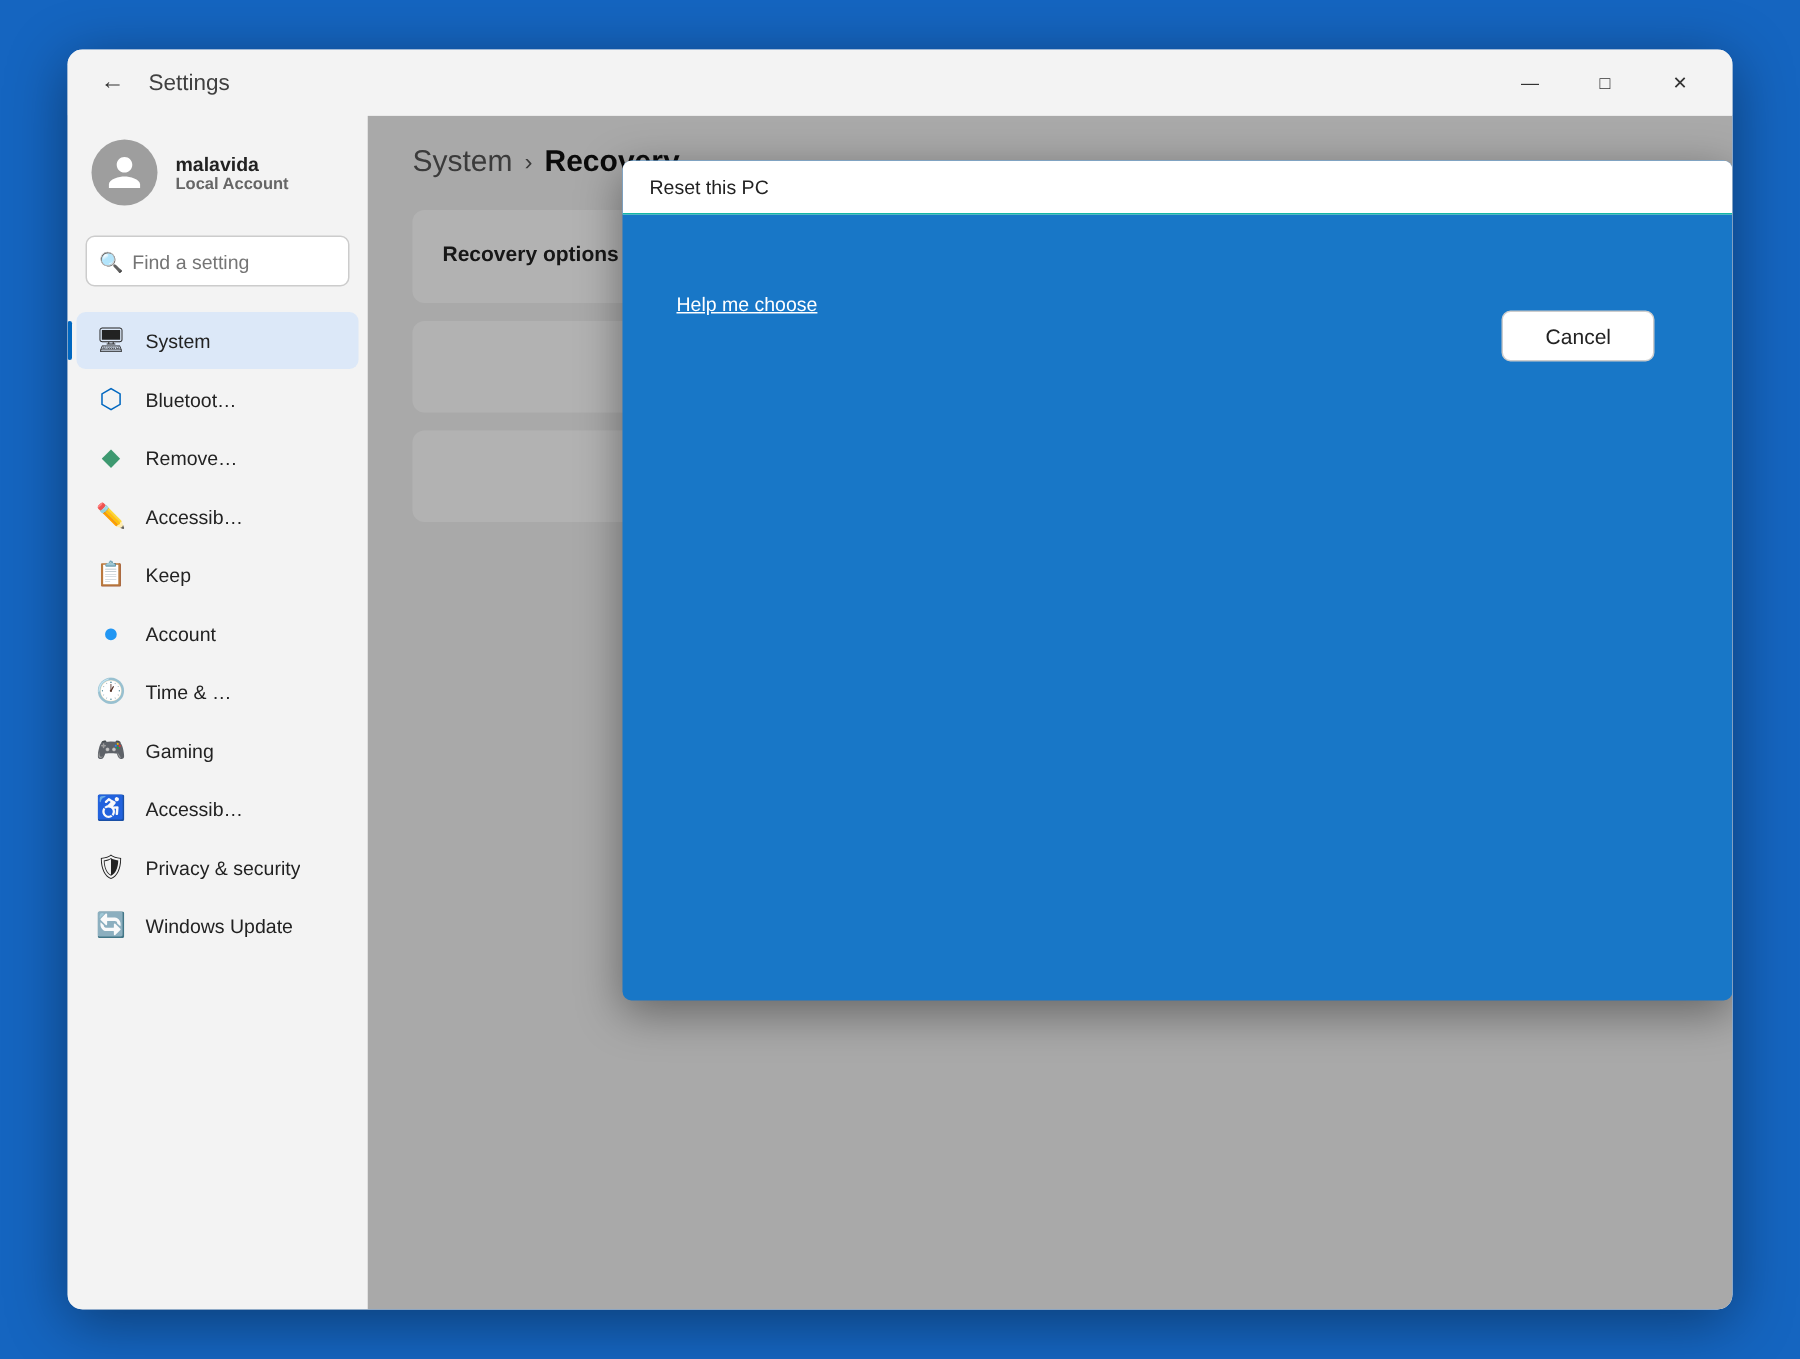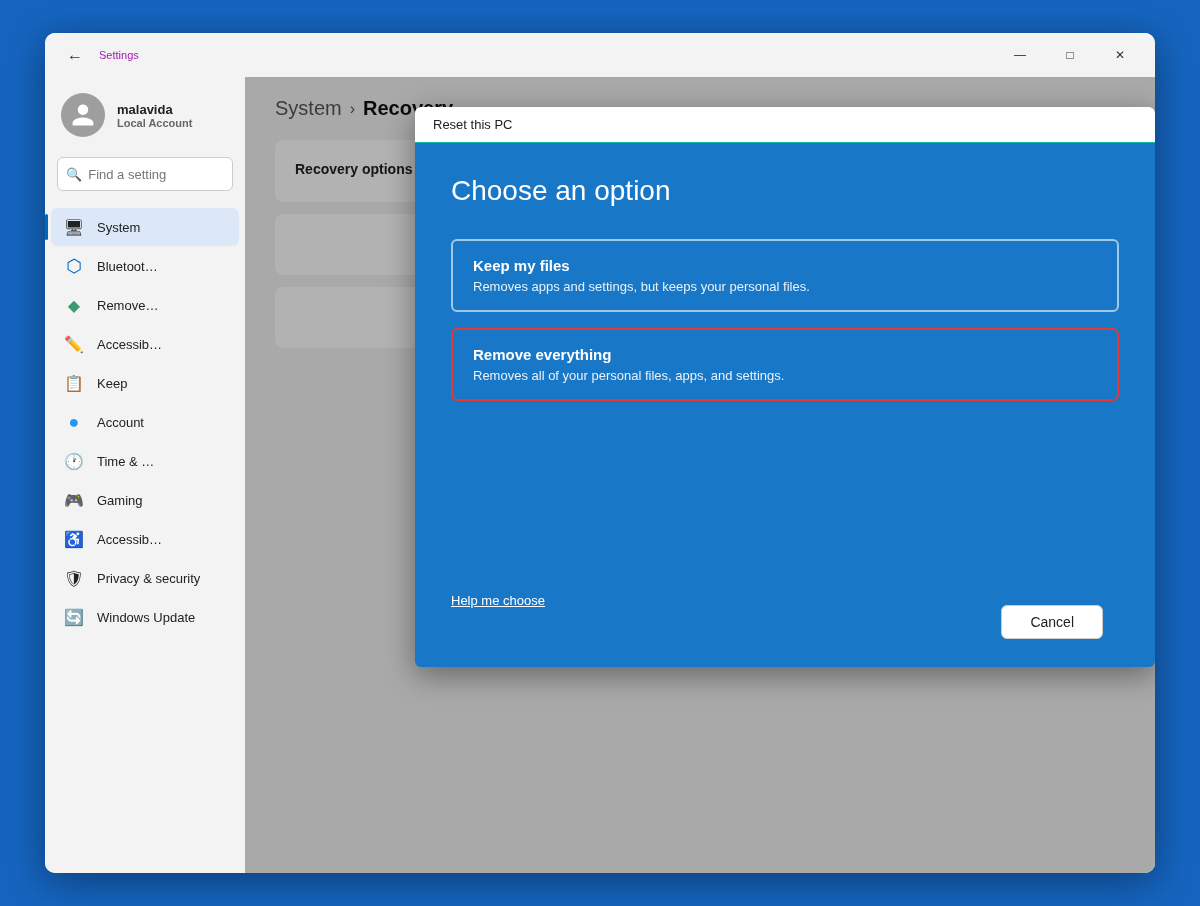--- a/index.html
+++ b/index.html
@@ -40,22 +40,22 @@
       display: flex;
       align-items: center;
       justify-content: center;
       border-radius: 4px;
       cursor: pointer;
       color: #333;
       font-size: 16px;
     }
     .title-bar-title {
       margin-left: 10px;
-      font-size: 11px;
-      color: #a21caf;
+      font-size: 15px;
+      color: #404040;
       font-weight: 400;
     }
     .title-bar-controls {
       position: absolute;
       right: 12px;
       top: 0;
       height: 100%;
       display: flex;
       align-items: center;
       gap: 4px;
@@ -416,33 +416,20 @@
       <div class="recovery-section">
         <div class="recovery-section-content"></div>
         <div class="section-btn">
           <span>rt now</span>
         </div>
       </div>
 
       <div class="overlay">
         <div class="dialog">
           <div class="dialog-titlebar">Reset this PC</div>
-          <div class="dialog-body">
-            <div class="dialog-heading">Choose an option</div>
-
-            <div class="option-card">
-              <div class="option-title">Keep my files</div>
-              <div class="option-desc">Removes apps and settings, but keeps your personal files.</div>
-            </div>
-
-            <div class="option-card selected-red">
-              <div class="option-title">Remove everything</div>
-              <div class="option-desc">Removes all of your personal files, apps, and settings.</div>
-            </div>
-          </div>
 
           <div class="dialog-footer">
             <a class="help-link">Help me choose</a>
             <button class="cancel-btn">Cancel</button>
           </div>
         </div>
       </div>
 
     </div>
   </div>

